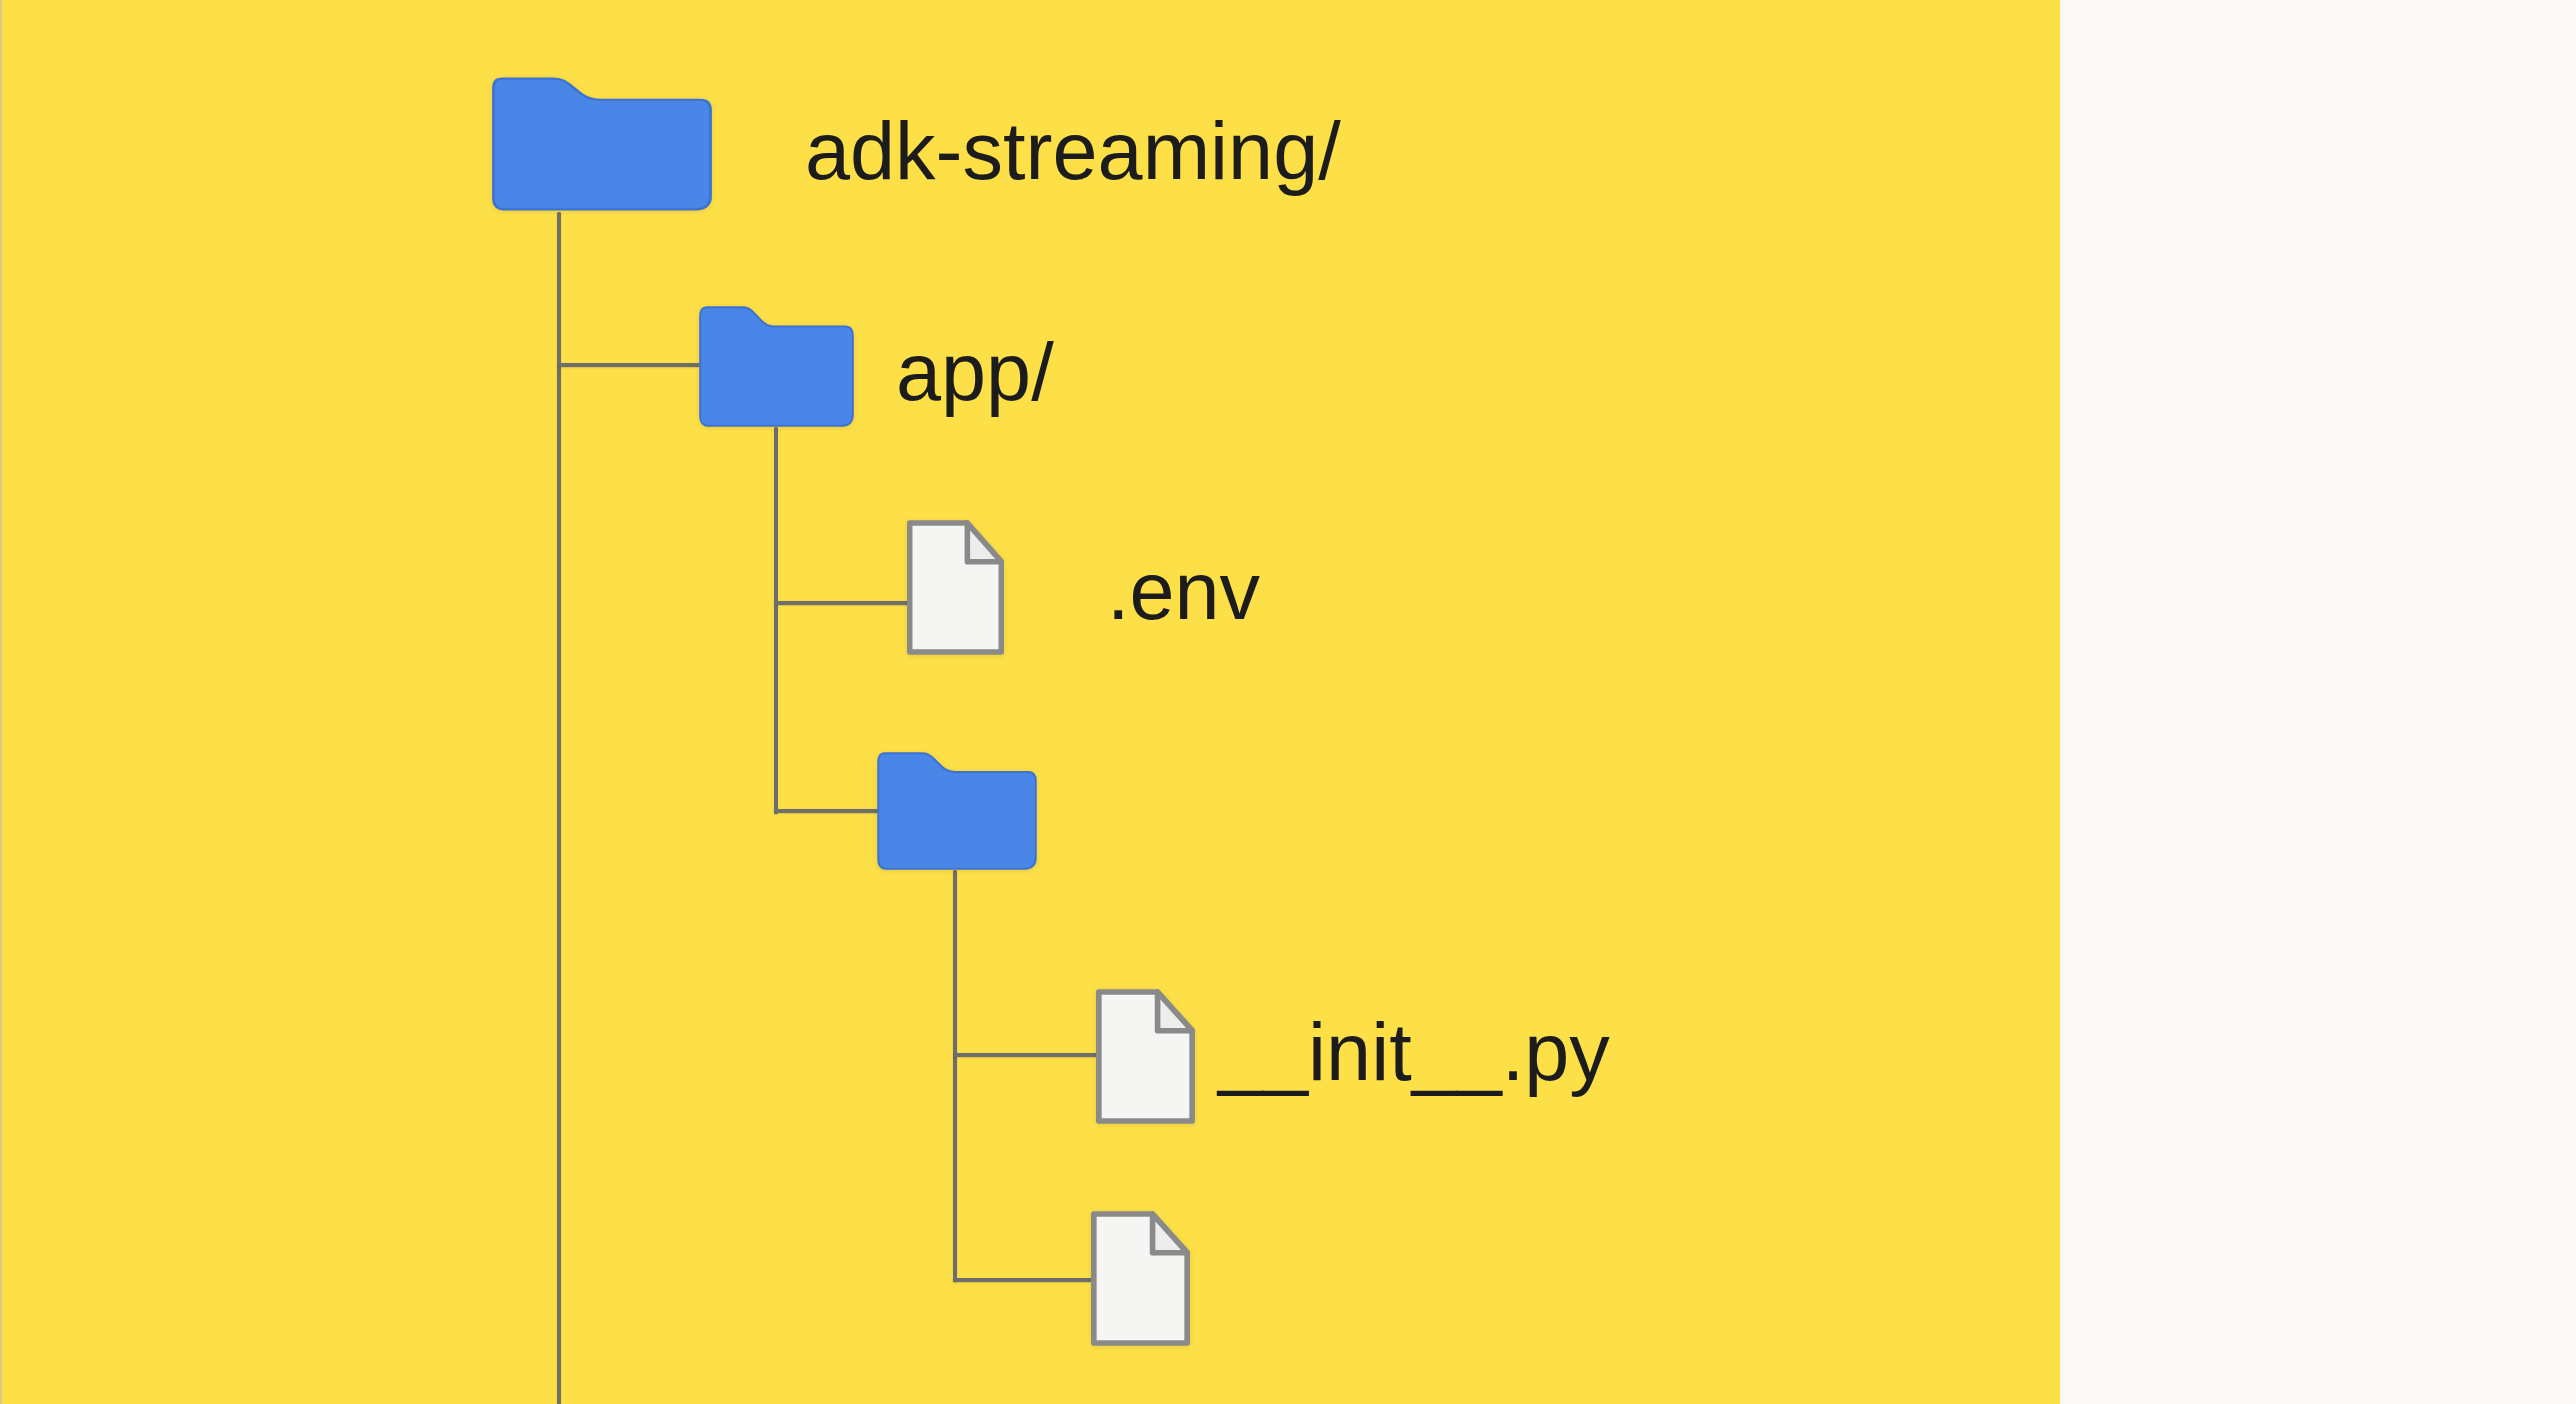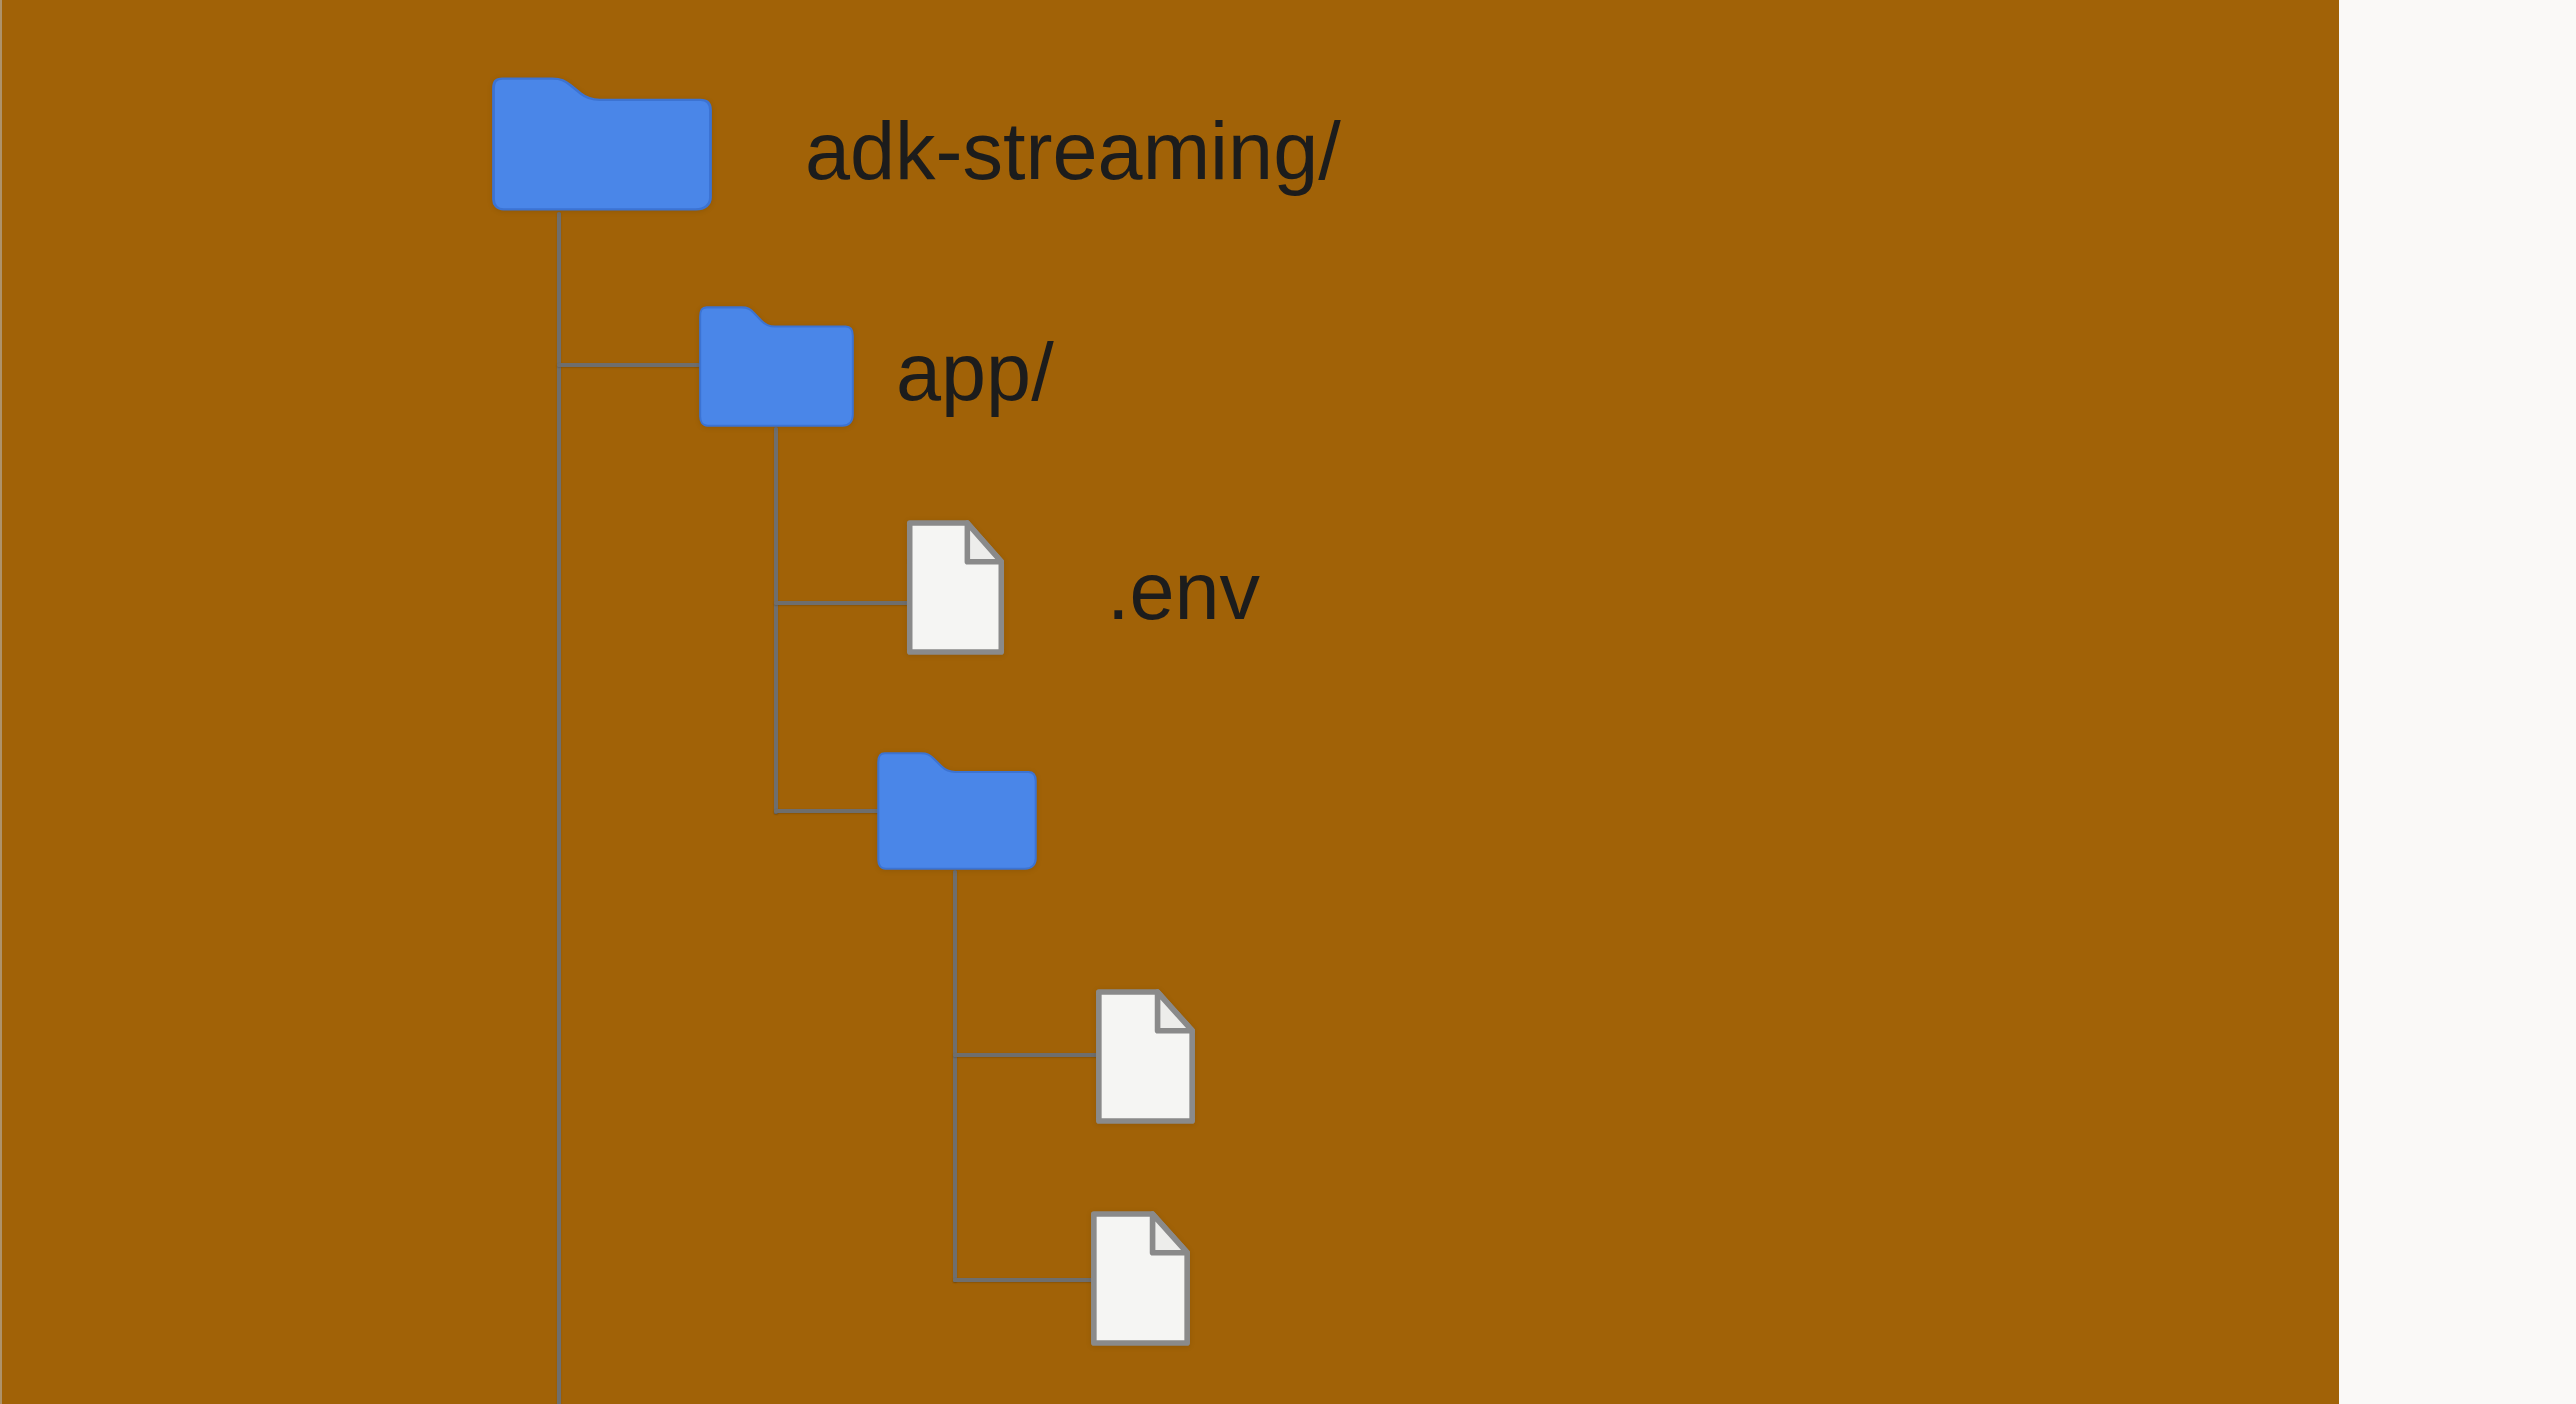--- a/index.html
+++ b/index.html
@@ -1,19 +1,19 @@
 <!DOCTYPE html>
 <html style="font-size:13px"><head>
 <meta charset="utf-8">
 <style>
   html,body{margin:0;padding:0;background:#faf9f7;}
   .canvas{
     position:relative;
-    width:2339px;height:1404px;
-    background:#a16207;
+    width:2060px;height:1404px;
+    background:#fde047;
     overflow:hidden;
     font-family:"Liberation Sans", sans-serif;
   }
   .edge-line{
     position:absolute;left:0;top:0;width:1.6px;height:100%;
     background:#b9b9b9;opacity:.55;
   }
   .connector{
     position:absolute;
     background:#6e6e6e;
@@ -67,20 +67,21 @@
   <div class="node-label" style="left:1107px;top:591px;">.env</div>
 
   <svg class="icon" style="left:875px;top:750px;" width="164" height="122" viewBox="0 0 200 150" preserveAspectRatio="none">
     <path class="folder-body" d="M 12,4 H 56 C 64,4 67,6 72,11 L 81,20 C 86,25 91,27 98,27 H 187 C 194,27 196,32 196,38 V 133 C 196,141 191,146 183,146 H 13 C 7,146 4,141 4,135 V 15 C 4,7 6,4 12,4 Z"></path>
   </svg>
 
   <svg class="icon" style="left:1094px;top:988px;" width="103" height="137" viewBox="0 0 128 170" preserveAspectRatio="none">
     <path class="file-body" d="M 6,5 H 79 L 122,53 V 165 H 6 Z"></path>
     <path class="file-fold" d="M 79,5 V 53 H 122 Z"></path>
   </svg>
+  <div class="node-label" style="left:1218px;top:1052px;">__init__.py</div>
 
   <svg class="icon" style="left:1089px;top:1210px;" width="103" height="137" viewBox="0 0 128 170" preserveAspectRatio="none">
     <path class="file-body" d="M 6,5 H 79 L 122,53 V 165 H 6 Z"></path>
     <path class="file-fold" d="M 79,5 V 53 H 122 Z"></path>
   </svg>
 
 </div>
 
 
 </body></html>

